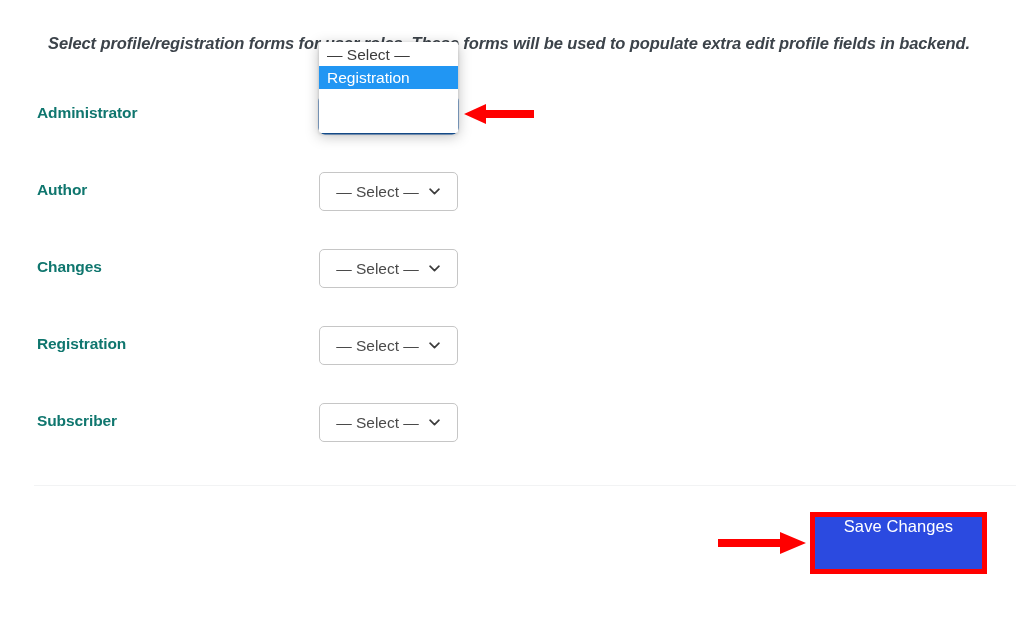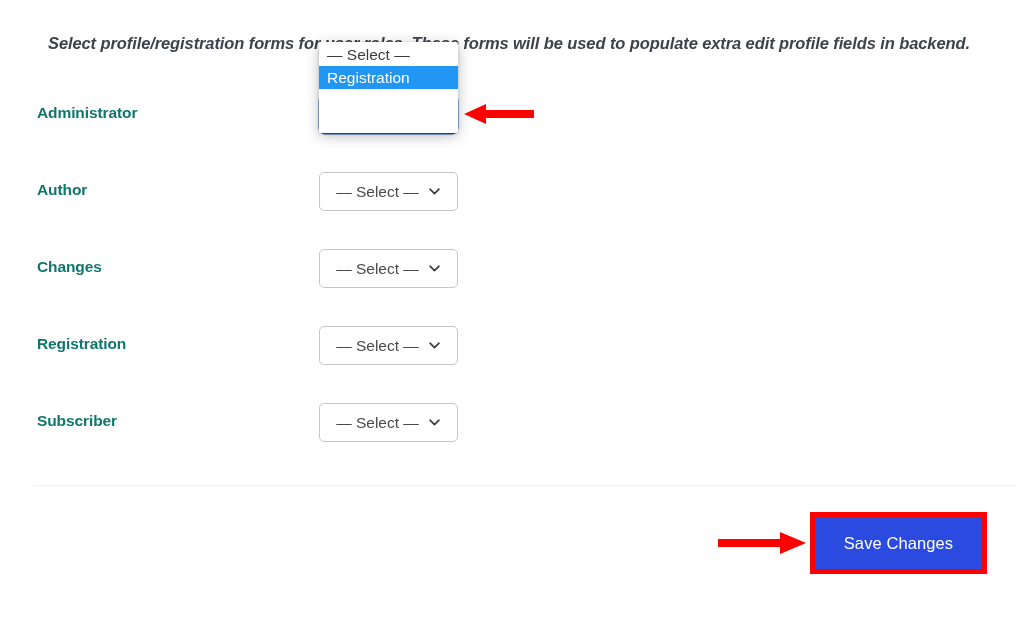--- a/index.html
+++ b/index.html
@@ -139,21 +139,21 @@
   .save-wrap {
     position: absolute;
     left: 810px;
     top: 512px;
     width: 177px;
     height: 62px;
     box-sizing: border-box;
     border: 5px solid #ff0000;
     background: #2b4ae0;
     display: flex;
-    align-items: center;
+    align-items: flex-start;
     justify-content: center;
     cursor: pointer;
   }
   .save-wrap .save-label {
     font-size: 16.5px;
     color: #ffffff;
     letter-spacing: 0.1px;
   }
 
   

